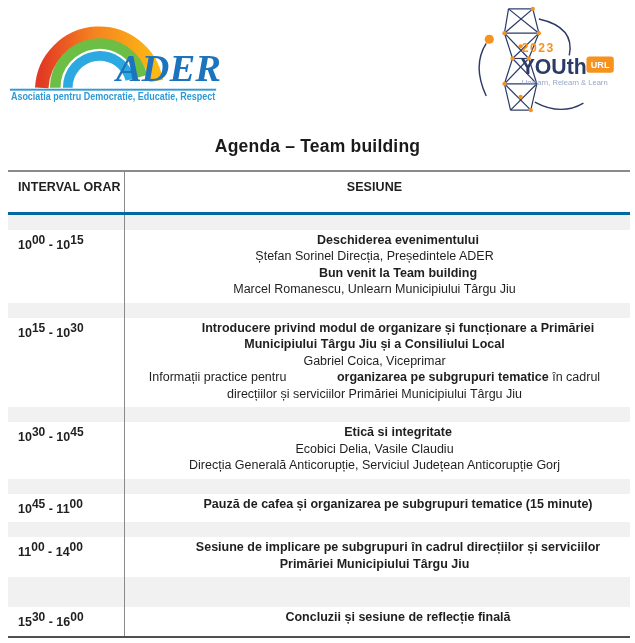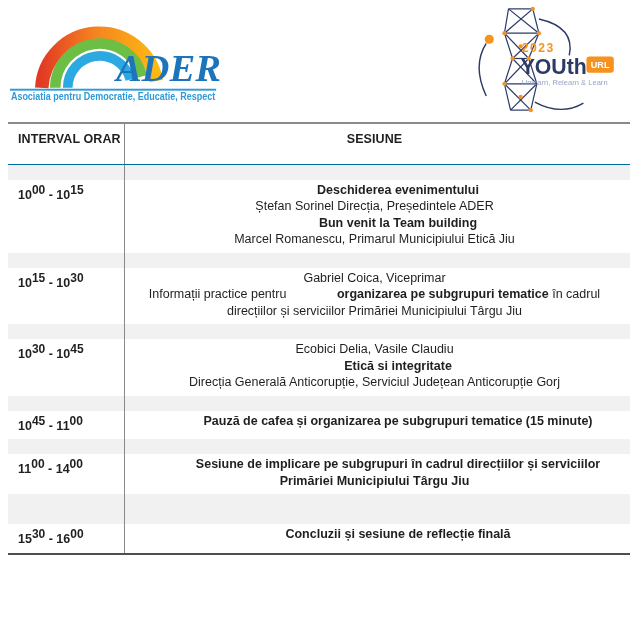--- a/index.html
+++ b/index.html
@@ -26,21 +26,21 @@
     border-top:2px solid #8a8a8a;
     border-bottom:2px solid #4f4f4f;
     font-size:12.5px; line-height:16.5px;
   }
   .t-row { display:grid; grid-template-columns:117px 1fr; }
   .t-time {
     border-right:1px solid #8a8a8a;
     padding:2px 4px 5px 10px; font-weight:bold; white-space:nowrap;
   }
   .t-session { padding:2px 14px 5px 8px;text-align:center; }
-  .t-header { border-bottom:1px solid #0369a1; }
+  .t-header { border-bottom:3px solid #0369a1; }
   .t-header .t-time, .t-header .t-session {
     font-weight:bold; padding-top:7px; padding-bottom:16px; letter-spacing:0.1px;
   }
   .t-sep { height:15px; background:#f1f1f1; }
   .t-sep .t-time, .t-sep .t-session { padding:0; }
   .sup { font-size:12px; font-weight:bold; vertical-align:5px; letter-spacing:0; }
   .para { margin:0; }
   .b { font-weight:bold;margin-left:47px; }
 </style>
 </head>
@@ -104,60 +104,62 @@
       </g>
       <circle cx="21" cy="36" r="4.5" fill="#F6921E"></circle>
       <text x="53" y="49" font-size="12" font-weight="bold" fill="#F6921E" letter-spacing="1.5">2023</text>
       <text x="52" y="70" font-size="21" font-weight="bold" fill="#2B3A67">YOUth</text>
       <rect x="117" y="53" width="27" height="16" rx="3" fill="#F6921E"></rect>
       <text x="130.5" y="64.5" font-size="9" font-weight="bold" fill="#ffffff" text-anchor="middle">URL</text>
       <text x="53" y="81" font-size="7.5" fill="#97A6C6">Unlearn, Relearn &amp; Learn</text>
     </svg>
   </div>
 
+  <div class="doc-title">Agenda – Team building</div>
 
   <div class="agenda-table">
     <div class="t-row t-header">
       <div class="t-time">INTERVAL ORAR</div>
       <div class="t-session">SESIUNE</div>
     </div>
 
   <div class="t-row t-sep">
         <div class="t-time"></div>
         <div class="t-session"></div>
       </div>
       <div class="t-row t-content">
         <div class="t-time">10<span class="sup">00</span> - 10<span class="sup">15</span></div>
         <div class="t-session">
           <div class="para"><span class="b">Deschiderea evenimentului</span></div>
           <div class="para"><span>Ștefan Sorinel Direcția, Președintele ADER</span></div>
           <div class="para"><span class="b">Bun venit la Team building</span></div>
-          <div class="para"><span>Marcel Romanescu, Primarul Municipiului Etică Jiu</span></div>
+          <div class="para"><span>Marcel Romanescu, Unlearn Municipiului Târgu Jiu</span></div>
         </div>
       </div>
       <div class="t-row t-sep">
         <div class="t-time"></div>
         <div class="t-session"></div>
       </div>
       <div class="t-row t-content">
         <div class="t-time">10<span class="sup">15</span> - 10<span class="sup">30</span></div>
         <div class="t-session">
+          <div class="para"><span class="b">Introducere privind modul de organizare și funcționare a Primăriei Municipiului Târgu Jiu și a Consiliului Local</span></div>
           <div class="para"><span>Gabriel Coica, Viceprimar</span></div>
           <div class="para"><span>Informații practice pentru </span><span class="b">organizarea pe subgrupuri tematice</span><span> în cadrul direcțiilor și serviciilor Primăriei Municipiului Târgu Jiu</span></div>
         </div>
       </div>
       <div class="t-row t-sep">
         <div class="t-time"></div>
         <div class="t-session"></div>
       </div>
       <div class="t-row t-content">
         <div class="t-time">10<span class="sup">30</span> - 10<span class="sup">45</span></div>
         <div class="t-session">
+          <div class="para"><span class="b">Etică si integritate</span></div>
           <div class="para"><span>Ecobici Delia, Vasile Claudiu</span></div>
-          <div class="para"><span class="b">Etică si integritate</span></div>
           <div class="para"><span>Direcția Generală Anticorupție, Serviciul Județean Anticorupție Gorj</span></div>
         </div>
       </div>
       <div class="t-row t-sep">
         <div class="t-time"></div>
         <div class="t-session"></div>
       </div>
       <div class="t-row t-content">
         <div class="t-time">10<span class="sup">45</span> - 11<span class="sup">00</span></div>
         <div class="t-session">

